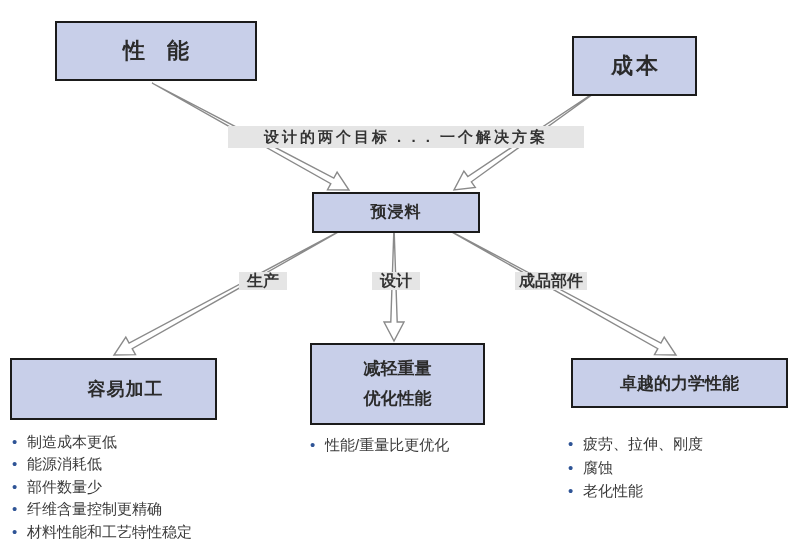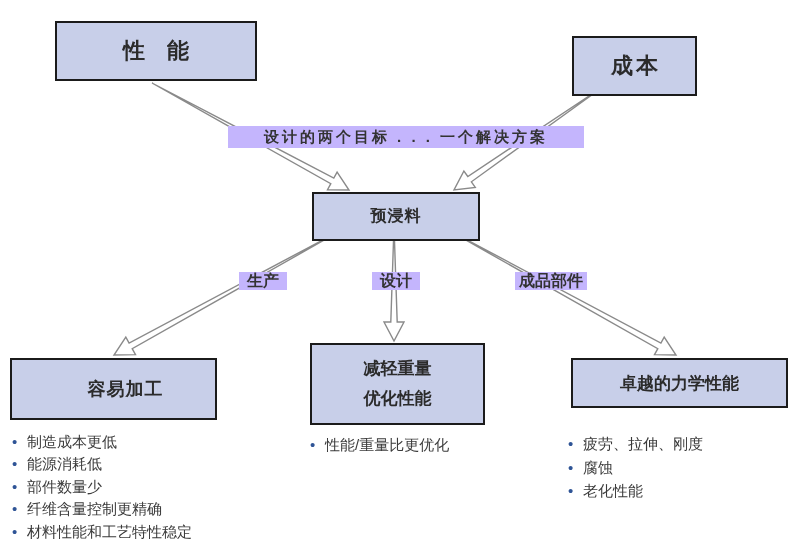--- a/index.html
+++ b/index.html
@@ -16,26 +16,26 @@
   #arrow-layer{position:absolute;left:0;top:0;z-index:1;}
   .box{
     position:absolute;z-index:2;
     background:var(--box-fill);
     border:2px solid var(--box-border);
     display:flex;flex-direction:column;align-items:center;justify-content:center;
     font-weight:bold;color:#2b2b2b;text-align:left;
   }
   .box-performance{left:55px;top:21px;width:202px;height:60px;font-size:22px;letter-spacing:8px;text-indent:8px;}
   .box-cost{left:572px;top:36px;width:125px;height:60px;font-size:22px;letter-spacing:3px;text-indent:3px;}
-  .box-prepreg{left:312px;top:192px;width:168px;height:49px;font-size:16px;letter-spacing:1px;}
+  .box-prepreg{left:312px;top:192px;width:168px;height:41px;font-size:16px;letter-spacing:1px;}
   .box-easy{left:10px;top:358px;width:207px;height:62px;font-size:18px;letter-spacing:1px;padding-left:24px;}
   .box-weight{left:310px;top:343px;width:175px;height:82px;font-size:17px;line-height:30px;}
   .box-mech{left:571px;top:358px;width:217px;height:50px;font-size:17px;}
   .float-label{
-    position:absolute;z-index:3;background:#c4b5fd;
+    position:absolute;z-index:3;background:#e5e5e5;
     font-weight:bold;color:#333;text-align:center;
   }
   .goal-label{left:228px;top:126px;width:356px;font-size:15px;letter-spacing:3px;line-height:22px;}
   .branch-label{font-size:16px;line-height:18px;}
   .branch-production{left:239px;top:272px;width:48px;}
   .branch-design{left:372px;top:272px;width:48px;}
   .branch-finished{left:515px;top:272px;width:72px;}
   .bullet-list{position:absolute;z-index:2;list-style:none;}
   .bullet-list li{
     position:relative;padding-left:17px;font-size:15px;color:#3a3a3a;

